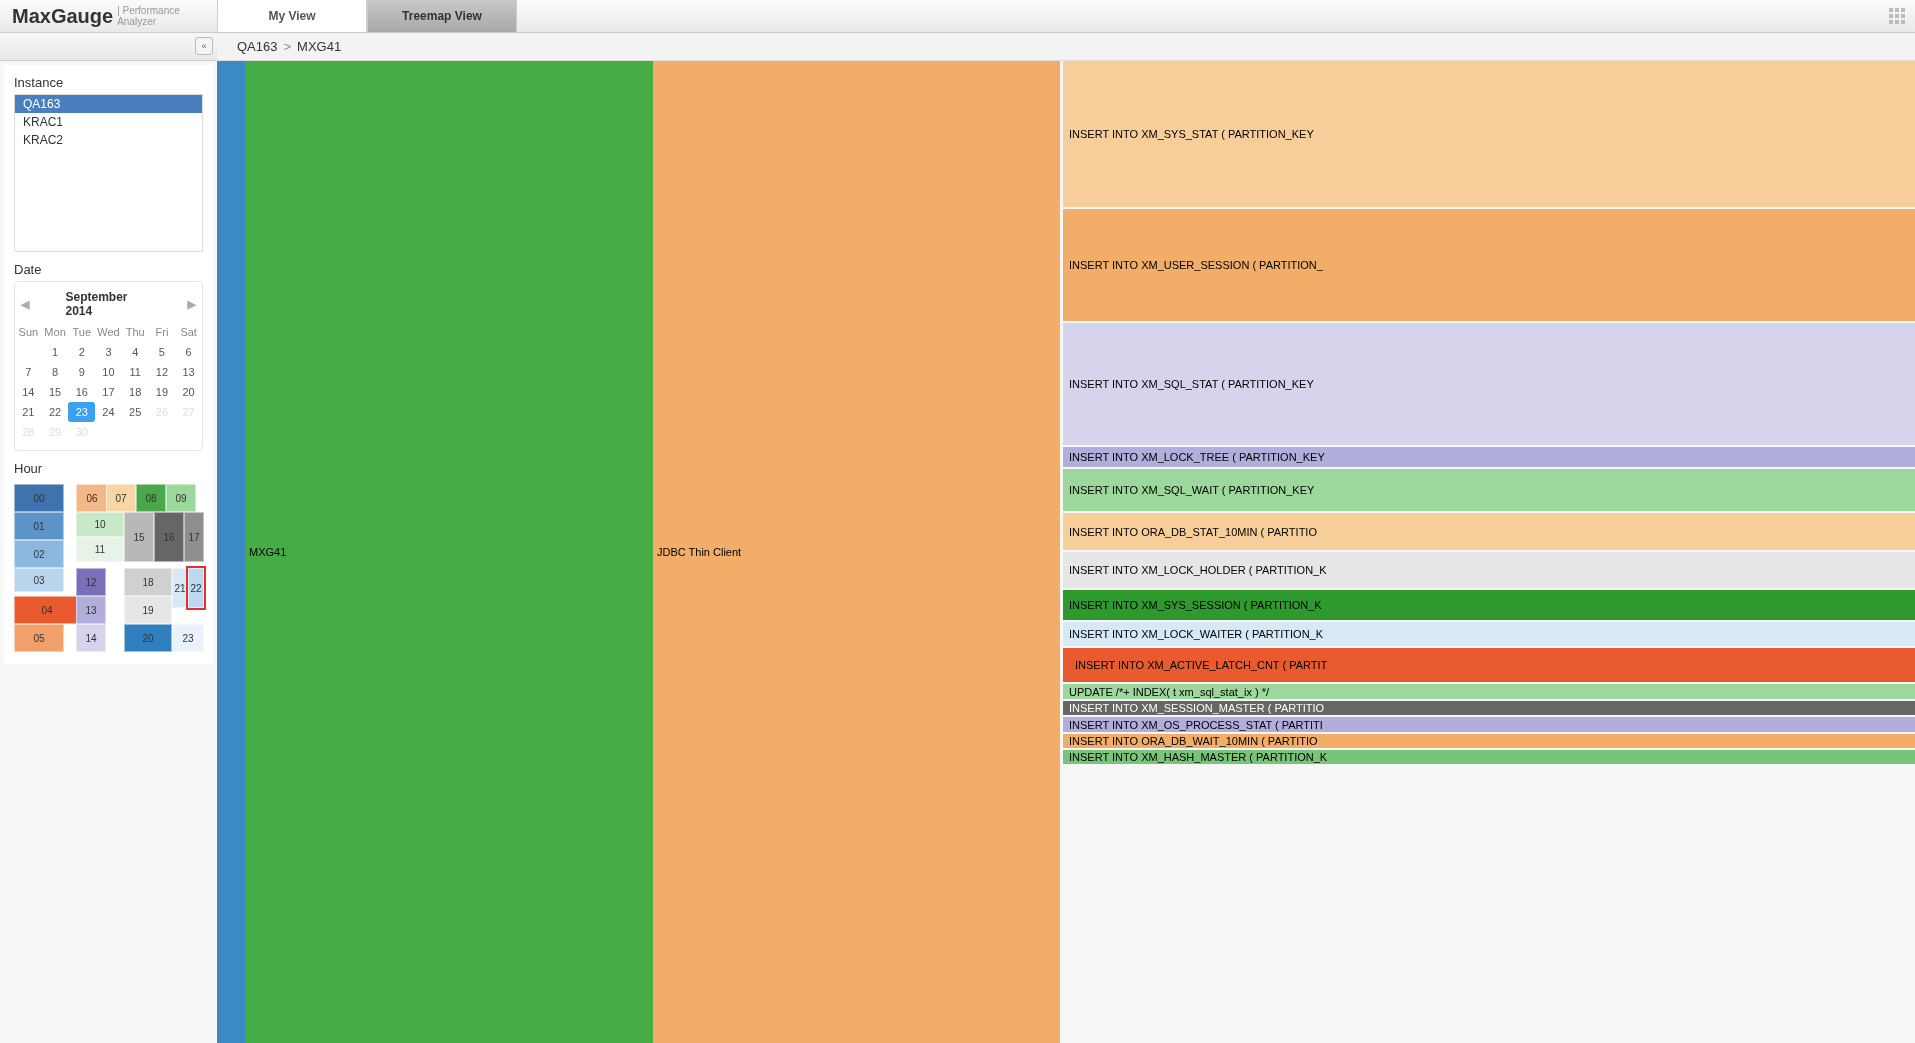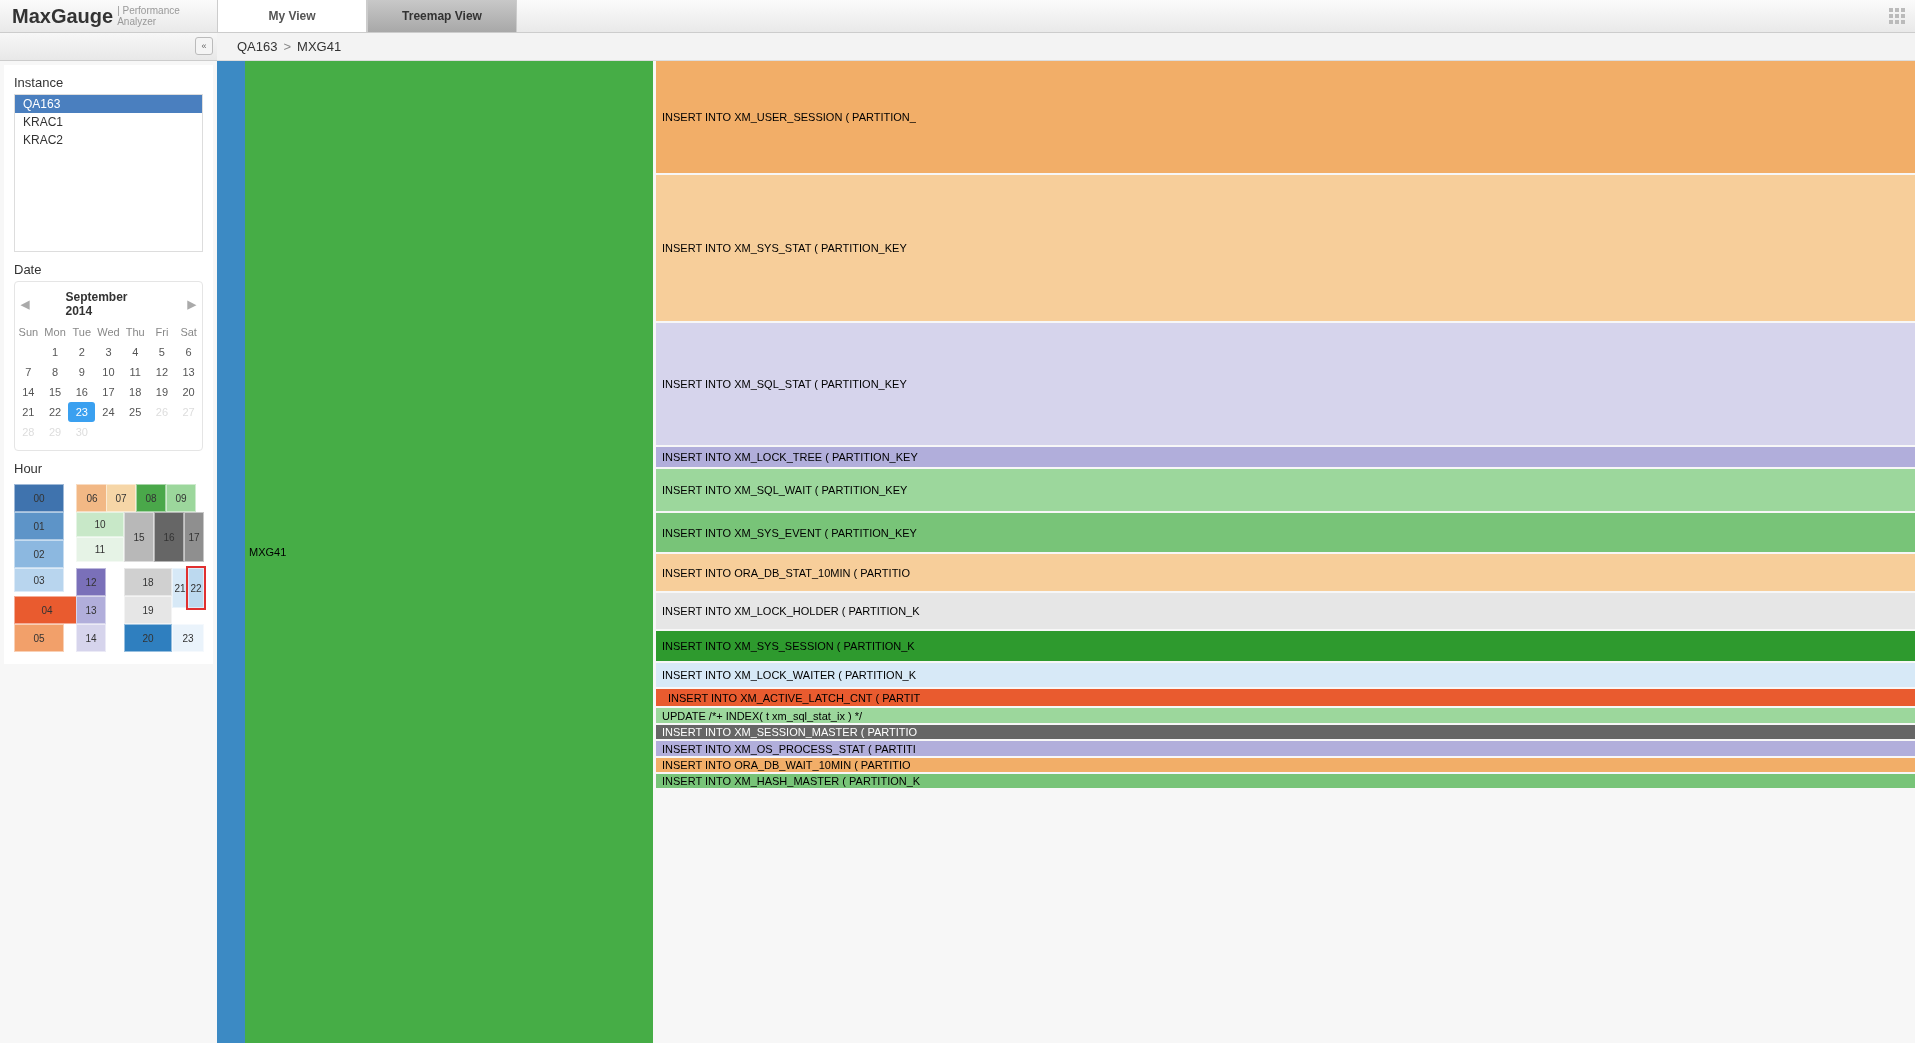--- a/index.html
+++ b/index.html
@@ -182,31 +182,33 @@
   <span class="breadcrumb-item">QA163</span>
   <span class="breadcrumb-sep">&gt;</span>
   <span class="breadcrumb-item">MXG41</span>
 </div>
 
 <div class="treemap">
   <div class="stripe"></div>
   <div class="mxg">
     <span>MXG41</span>
   </div>
+  <div class="jdbc">
+    <span>JDBC Thin Client</span>
+  </div>
   <div class="right-stack" id="right-stack">
+      <div class="r-item" style="height: 146px; background: rgb(247, 206, 154);">INSERT INTO XM_SYS_STAT ( PARTITION_KEY</div>
       <div class="r-item" style="height: 112px; background: rgb(242, 174, 104);">INSERT INTO XM_USER_SESSION ( PARTITION_</div>
-      <div class="r-item" style="height: 146px; background: rgb(247, 206, 154);">INSERT INTO XM_SYS_STAT ( PARTITION_KEY</div>
       <div class="r-item" style="height: 122px; background: rgb(214, 212, 236);">INSERT INTO XM_SQL_STAT ( PARTITION_KEY</div>
       <div class="r-item" style="height: 20px; background: rgb(177, 174, 219);">INSERT INTO XM_LOCK_TREE ( PARTITION_KEY</div>
       <div class="r-item" style="height: 42px; background: rgb(156, 215, 156);">INSERT INTO XM_SQL_WAIT ( PARTITION_KEY</div>
-      <div class="r-item" style="height: 39px; background: rgb(120, 196, 120);">INSERT INTO XM_SYS_EVENT ( PARTITION_KEY</div>
       <div class="r-item" style="height: 37px; background: rgb(247, 206, 154);">INSERT INTO ORA_DB_STAT_10MIN ( PARTITIO</div>
       <div class="r-item" style="height: 36px; background: rgb(230, 230, 230);">INSERT INTO XM_LOCK_HOLDER ( PARTITION_K</div>
       <div class="r-item" style="height: 30px; background: rgb(46, 154, 46);">INSERT INTO XM_SYS_SESSION ( PARTITION_K</div>
       <div class="r-item" style="height: 24px; background: rgb(215, 233, 247);">INSERT INTO XM_LOCK_WAITER ( PARTITION_K</div>
-      <div class="r-item" style="height: 17px; background: rgb(233, 91, 47); padding-left: 12px;">INSERT INTO XM_ACTIVE_LATCH_CNT ( PARTIT</div>
+      <div class="r-item" style="height: 34px; background: rgb(233, 91, 47); padding-left: 12px;">INSERT INTO XM_ACTIVE_LATCH_CNT ( PARTIT</div>
       <div class="r-item" style="height: 15px; background: rgb(156, 215, 156);">UPDATE /*+ INDEX( t xm_sql_stat_ix ) */</div>
       <div class="r-item" style="height: 14px; background: rgb(102, 102, 102); color: rgb(255, 255, 255);">INSERT INTO XM_SESSION_MASTER ( PARTITIO</div>
       <div class="r-item" style="height: 15px; background: rgb(177, 174, 219);">INSERT INTO XM_OS_PROCESS_STAT ( PARTITI</div>
       <div class="r-item" style="height: 14px; background: rgb(242, 174, 104);">INSERT INTO ORA_DB_WAIT_10MIN ( PARTITIO</div>
       <div class="r-item" style="height: 14px; background: rgb(120, 196, 120);">INSERT INTO XM_HASH_MASTER ( PARTITION_K</div>
     </div>
 </div>
 
 </body></html>

